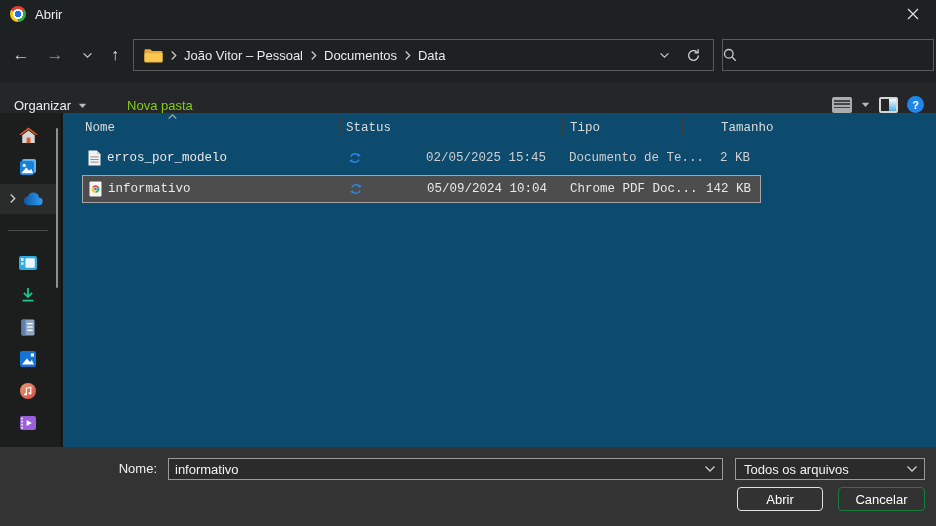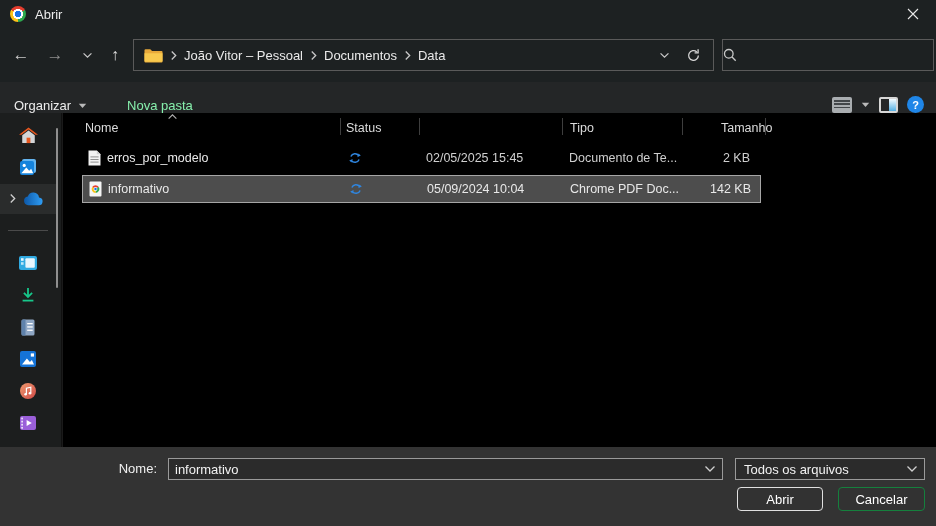--- a/index.html
+++ b/index.html
@@ -40,40 +40,40 @@
   .searchbox{position:absolute;left:722px;top:11px;width:212px;height:32px;box-sizing:border-box;
     border:1px solid #5a5a5a;background:#1d2122;display:flex;align-items:center;}
   .searchbox input{flex:1;background:transparent;border:none;outline:none;color:#cfcfcf;
     font-family:"Liberation Sans",sans-serif;font-size:13px;padding:0 0 0 12px;}
   .searchbox input::placeholder{color:#8b8b8b;}
   .search-glyph{margin-right:11px;}
 
   
   .toolbar{position:absolute;top:82px;left:0;right:0;height:31px;background:#242627;display:flex;align-items:flex-end;}
   .tb-organize{margin-left:14px;display:flex;align-items:center;gap:7px;color:#ececec;}
-  .tb-newfolder{margin-left:40px;color:#86efac;}
+  .tb-newfolder{margin-left:40px;color:#84cc16;}
   .tb-right{margin-left:auto;margin-right:12px;display:flex;align-items:center;gap:9px;}
   .icon-details{width:20px;height:16px;border-radius:2px;background:#a9adb0;box-sizing:border-box;padding:3px 2px;}
   .icon-details > div{height:100%;background:repeating-linear-gradient(to bottom,#43474a 0 1.6px,#a9adb0 1.6px 3.4px);}
   .icon-pane{width:19px;height:16px;border:2px solid #d6d6d6;border-radius:2px;box-sizing:border-box;position:relative;background:#242627;}
   .icon-pane > div{position:absolute;top:0;bottom:0;right:0;width:50%;background:linear-gradient(180deg,#f4fbff 0%,#54b0e4 100%);}
   .icon-help{width:17px;height:17px;border-radius:50%;background:#1f86e8;color:#fff;font-weight:bold;font-size:11px;
     display:flex;align-items:center;justify-content:center;}
 
   
   .main{position:absolute;top:113px;left:0;right:0;bottom:79px;background:#1a1a1a;}
   .sidebar{position:absolute;left:0;top:0;bottom:0;width:62px;background:#1c1e1e;border-right:1px solid #101010;box-sizing:border-box;}
   .side-item{position:absolute;left:0;width:56px;height:30px;display:flex;align-items:center;justify-content:center;}
   .side-item.active{background:#2a2c2c;}
   .side-item .expander{position:absolute;left:9px;top:9px;}
   .side-divider{position:absolute;left:8px;width:40px;height:1px;background:#4a4a4a;}
   .side-scrollbar{position:absolute;right:3px;top:15px;width:2px;height:160px;background:#8f8f8f;border-radius:1px;}
 
   
-  .filelist{position:absolute;left:63px;top:0;right:0;bottom:0;background:#000000;}
+  .filelist{position:absolute;left:63px;top:0;right:0;bottom:0;background:#0c4a6e;font-family:Liberation Mono, monospace;}
   .col-label{position:absolute;top:5px;height:20px;line-height:20px;color:#dcdcdc;font-size:12.5px;white-space:nowrap;}
   .col-div{position:absolute;top:5px;width:1px;height:17px;background:#3e3e3e;}
   .sort-caret{position:absolute;top:1px;}
 
   .frow{position:absolute;left:19px;width:679px;height:28px;box-sizing:border-box;
     display:grid;grid-template-columns:24px 240px 80px 143px 133px 52px;align-items:center;}
   .frow.selected{background:#4d4d4d;border:1px solid #a6a6a6;}
   .cell{white-space:nowrap;overflow:hidden;font-size:12.5px;}
   .c-icon{padding-left:6px;}
   .c-name{color:#eaeaea;padding-left:1px;}

